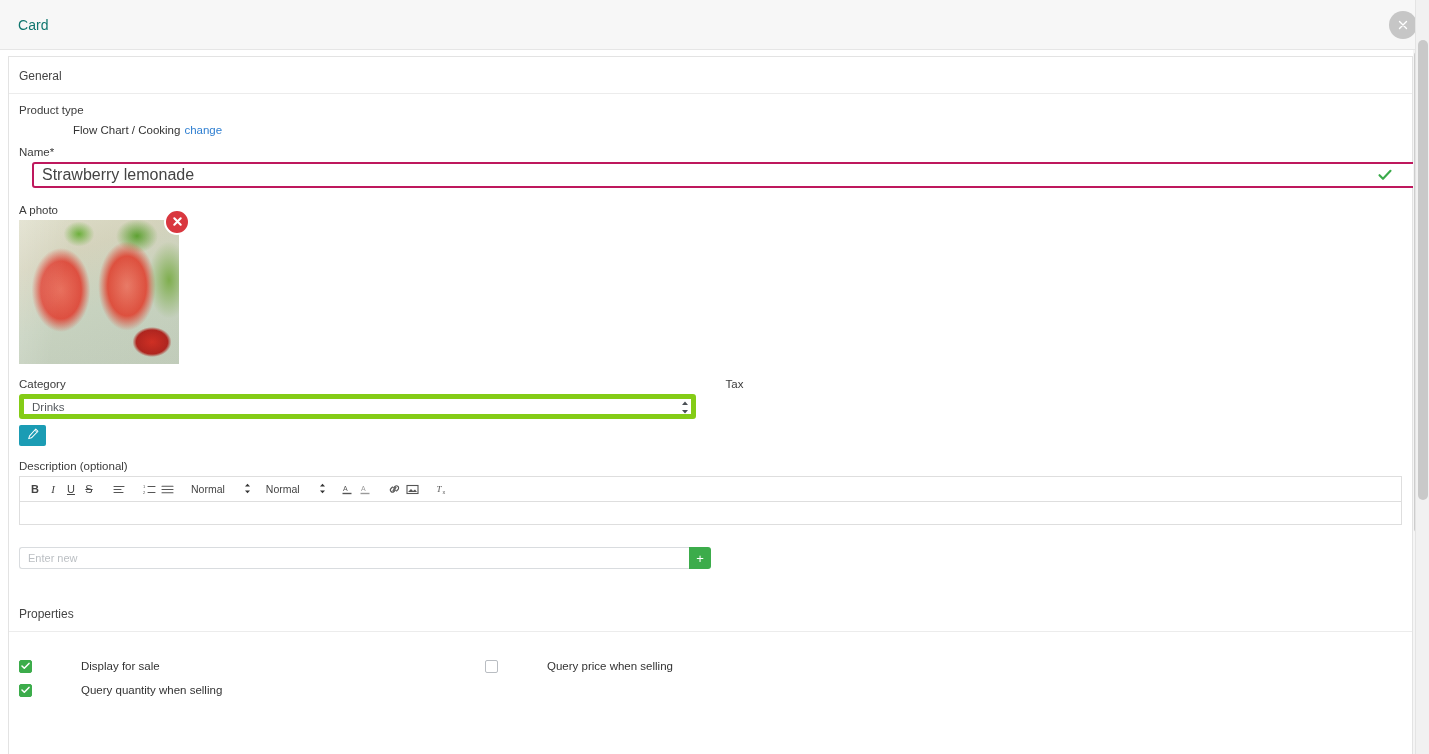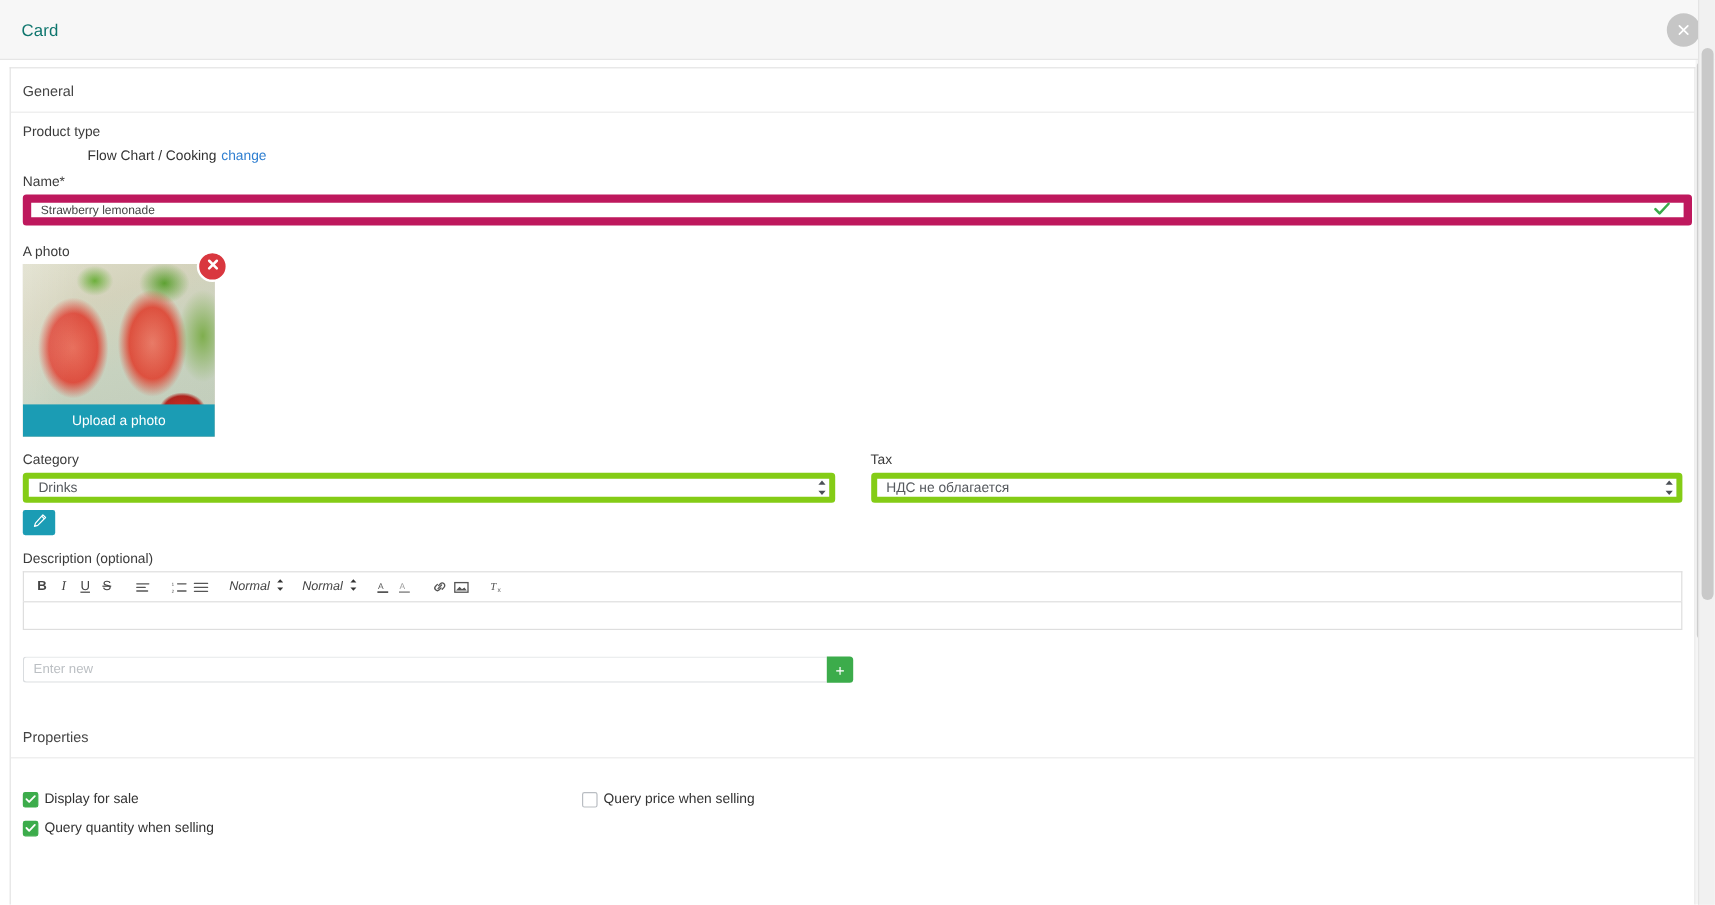--- a/index.html
+++ b/index.html
@@ -105,28 +105,29 @@
   }
 
   
   .name-wrap {
     position: relative;
     margin-top: 2px;
   }
   .name-input {
     width: 1391px;
     height: 26px;
-    border: 7px solid #be185d;
+    border: 2px solid #be185d;
     border-radius: 3px;
     padding: 0 28px 0 8px;
-    font-size: 10px;
+    font-size: 16px;
     color: #444;
     font-family: "Liberation Sans", sans-serif;
     outline: none;
     background: #fff;
+    margin-left: 13px;
   }
   .valid-check {
     position: absolute;
     right: 10px;
     top: 5px;
     pointer-events: none;
   }
 
   
   .photo-block {
@@ -263,23 +264,22 @@
   .tb-label {
     font-size: 10.5px;
     color: #444;
     padding: 0 3px;
     cursor: pointer;
     white-space: nowrap;
   }
   .tb-picker {
     display: flex;
     align-items: center;
-    gap: 2px;
-    cursor: pointer;
-    font-style: italic;
+    gap: 16px;
+    cursor: pointer;
   }
   .editor-body {
     border: 1px solid #dedede;
     height: 24px;
     background: #fff;
   }
 
   
   .barcode-row {
     display: flex;
@@ -318,20 +318,21 @@
     margin-top: 12px;
   }
   .props-col { width: 466px; }
   .check-row {
     display: flex;
     align-items: center;
     height: 24px;
     font-size: 11.5px;
     color: #333;
     cursor: pointer;
+    gap: 44px;
   }
   .cbox {
     width: 13px; height: 13px;
     border-radius: 2px;
     margin-right: 5px;
     flex: 0 0 auto;
     display: flex;
     align-items: center;
     justify-content: center;
   }
@@ -411,21 +412,20 @@
               </svg>
             </span>
           </div>
         </div>
 
         <div style="margin-top:16px;">
           <span class="field-label">A photo</span>
           <div class="photo-block">
             <div class="photo-thumb">
               <div class="photo-img"></div>
-              <button class="upload-btn">Upload a photo</button>
             </div>
             <div class="photo-delete">
               <span>
                 <svg width="11" height="11" viewBox="0 0 11 11">
                   <path d="M2.3 2.3 L8.7 8.7 M8.7 2.3 L2.3 8.7" stroke="#ffffff" stroke-width="2.1" stroke-linecap="round"></path>
                 </svg>
               </span>
             </div>
           </div>
         </div>
@@ -448,31 +448,20 @@
               <span>
                 <svg width="12" height="12" viewBox="0 0 14 14">
                   <path d="M10.2 1.2 L12.8 3.8 L5.2 11.4 L2 12.4 L3 9.2 Z" fill="none" stroke="#ffffff" stroke-width="1.2" stroke-linejoin="round"></path>
                   <path d="M9 2.4 L11.6 5" stroke="#ffffff" stroke-width="1.1"></path>
                 </svg>
               </span>
             </button>
           </div>
           <div class="col">
             <span class="field-label">Tax</span>
-            <div class="select-box">
-              <select class="sel">
-                <option>НДС не облагается</option>
-              </select>
-              <span class="sel-arrows">
-                <svg width="8" height="13" viewBox="0 0 8 13">
-                  <path d="M4 0.5 L7 4 L1 4 Z" fill="#4a4f55"></path>
-                  <path d="M4 12.5 L1 9 L7 9 Z" fill="#4a4f55"></path>
-                </svg>
-              </span>
-            </div>
           </div>
         </div>
 
         <div class="desc-wrap">
           <span class="field-label">Description (optional)</span>
           <div class="editor-toolbar">
             <button class="tb-btn" style="font-weight:bold;">B</button>
             <button class="tb-btn" style="font-style:italic;font-family:'Liberation Serif',serif;">I</button>
             <button class="tb-btn" style="text-decoration:underline;">U</button>
             <button class="tb-btn" style="text-decoration:line-through;">S</button>

